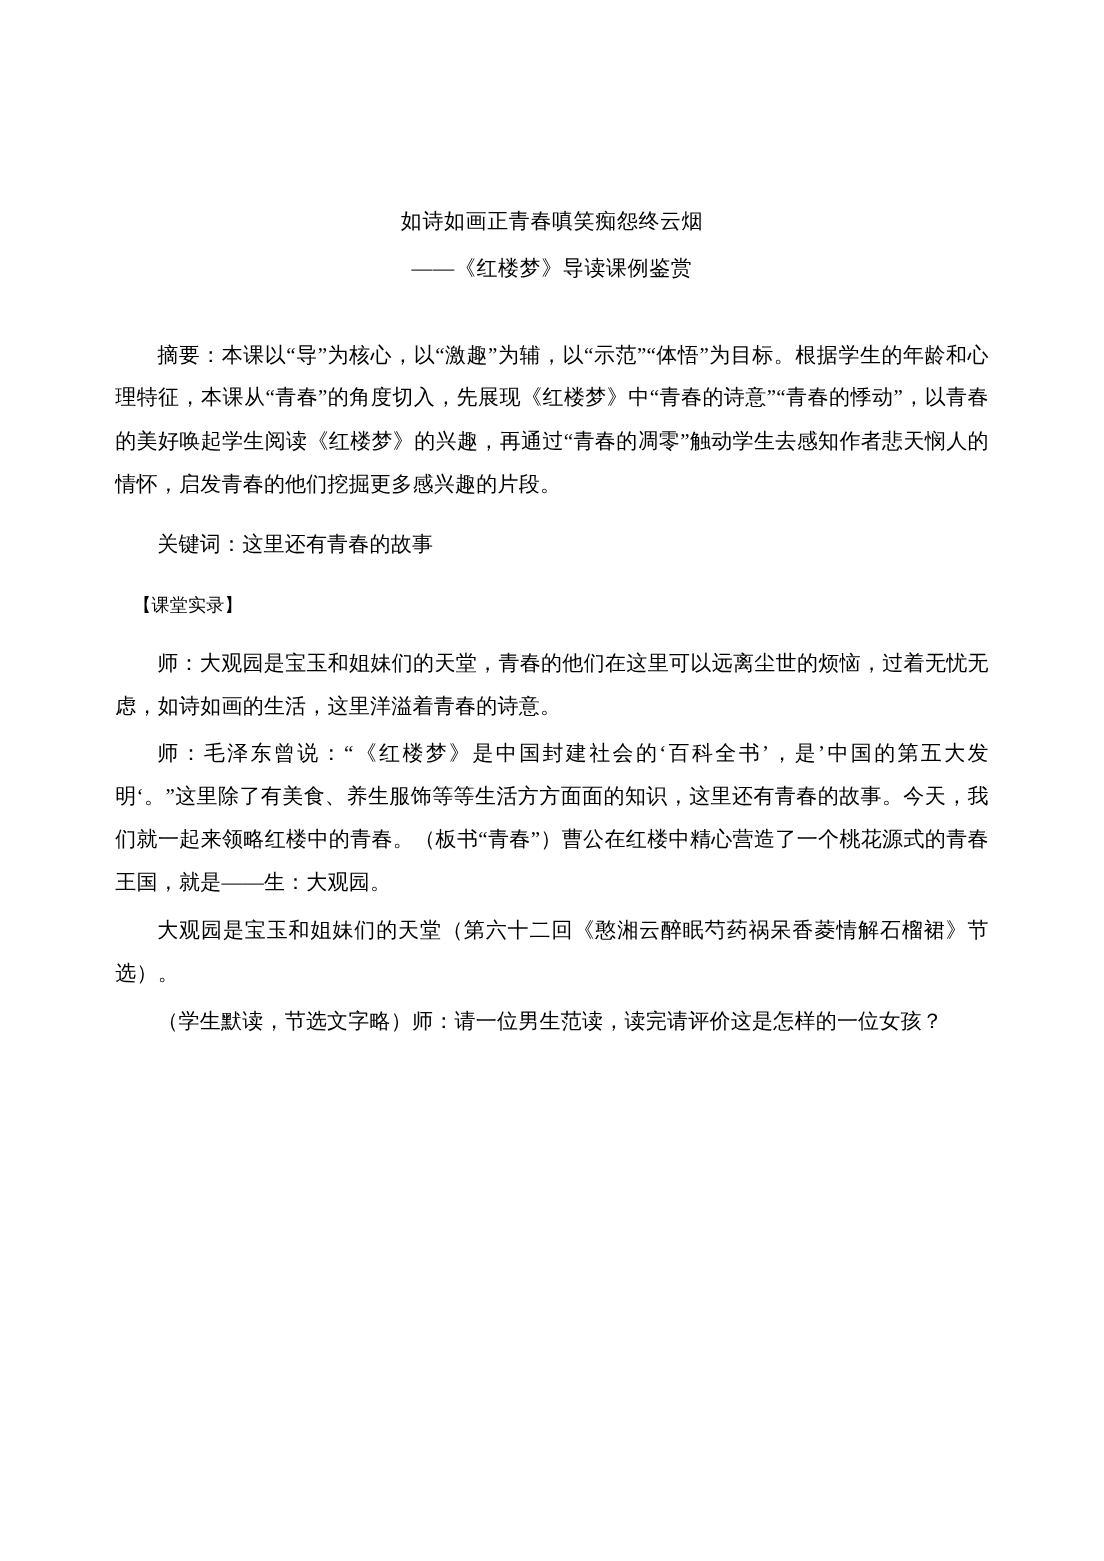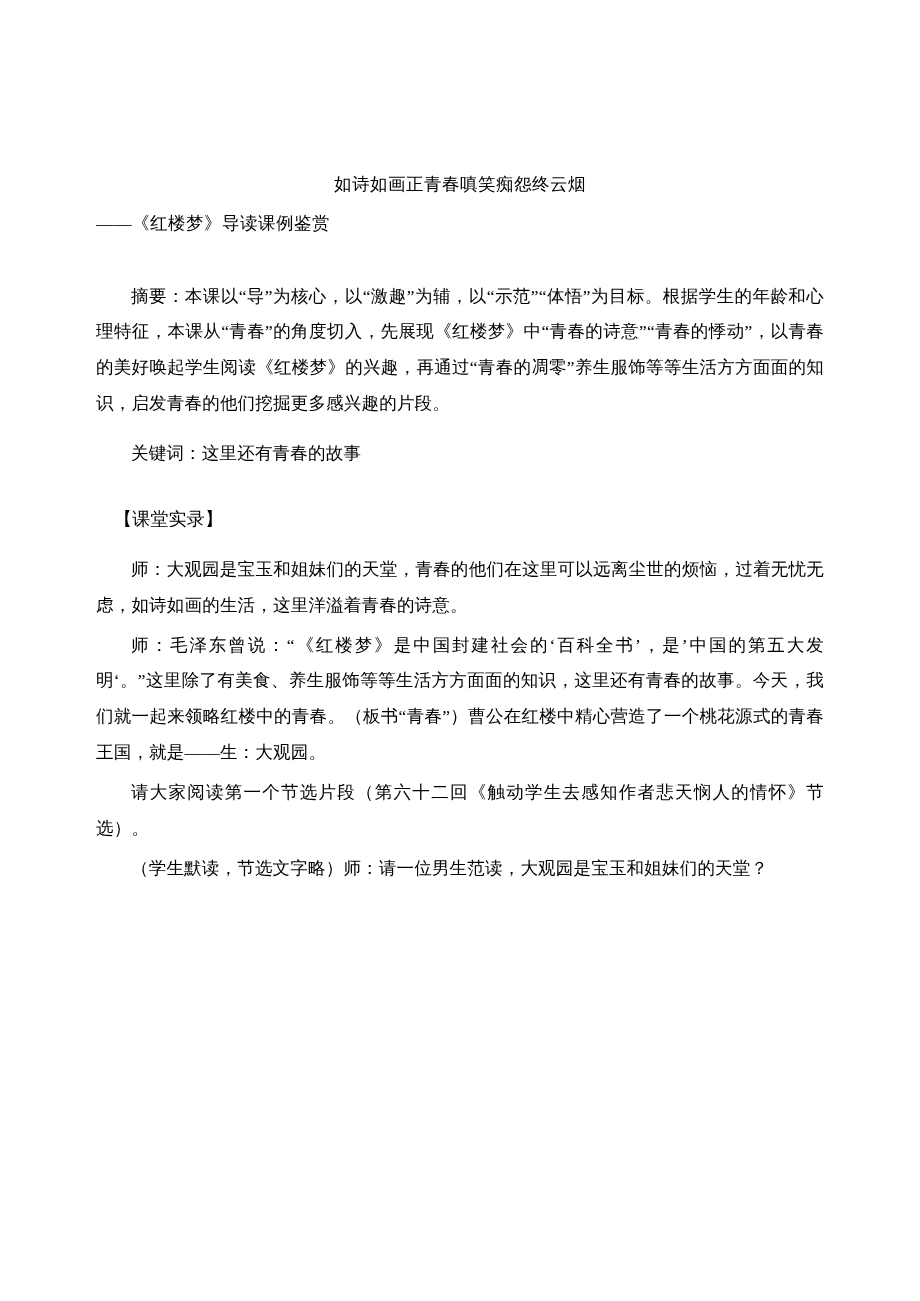--- a/index.html
+++ b/index.html
@@ -24,70 +24,71 @@
   .doc-title {
     text-align: center;
     font-size: 17.5px;
     line-height: 1.9;
     letter-spacing: 0.5px;
     margin: 0 0 6px 0;
     font-weight: normal;
     font-family: "Liberation Serif", "DejaVu Serif", serif;
   }
   .doc-subtitle {
+    text-align: center;
     font-size: 17.5px;
     line-height: 1.9;
     letter-spacing: 0.5px;
     margin: 0 0 38px 0;
     font-weight: normal;
     font-family: "Liberation Serif", "DejaVu Serif", serif;
   }
   .para {
     font-size: 17.5px;
     line-height: 2.05;
     text-align: justify;
     text-justify: inter-ideograph;
     margin: 0 0 4px 0;
     text-indent: 2em;
     letter-spacing: 0.2px;
   }
   .section-head {
-    font-size: 18px;
+    font-size: 15px;
     line-height: 2.05;
-    margin: 15px 0 4px 0;
+    margin: 4px 0 4px 0;
     text-indent: 1em;
     letter-spacing: 0.2px;
   }
   .keywords {
     font-size: 17.5px;
     line-height: 2.05;
     margin: 0 0 4px 0;
     text-indent: 2em;
     letter-spacing: 0.2px;
   }
   .spacer-sm { height: 10px; }
 </style>
 </head>
 <body>
 
 <div class="page">
 
   <h1 class="doc-title">如诗如画正青春嗔笑痴怨终云烟</h1>
   <h2 class="doc-subtitle">——《红楼梦》导读课例鉴赏</h2>
 
-  <p class="para">摘要：本课以“导”为核心，以“激趣”为辅，以“示范”“体悟”为目标。根据学生的年龄和心理特征，本课从“青春”的角度切入，先展现《红楼梦》中“青春的诗意”“青春的悸动”，以青春的美好唤起学生阅读《红楼梦》的兴趣，再通过“青春的凋零”养生服饰等等生活方方面面的知识，启发青春的他们挖掘更多感兴趣的片段。</p>
+  <p class="para">摘要：本课以“导”为核心，以“激趣”为辅，以“示范”“体悟”为目标。根据学生的年龄和心理特征，本课从“青春”的角度切入，先展现《红楼梦》中“青春的诗意”“青春的悸动”，以青春的美好唤起学生阅读《红楼梦》的兴趣，再通过“青春的凋零”触动学生去感知作者悲天悯人的情怀，启发青春的他们挖掘更多感兴趣的片段。</p>
 
   <div class="spacer-sm"></div>
 
   <p class="keywords">关键词：这里还有青春的故事</p>
 
   <div class="spacer-sm"></div>
 
   <p class="section-head">【课堂实录】</p>
 
   <div class="spacer-sm"></div>
 
   <p class="para">师：大观园是宝玉和姐妹们的天堂，青春的他们在这里可以远离尘世的烦恼，过着无忧无虑，如诗如画的生活，这里洋溢着青春的诗意。</p>
   <p class="para">师：毛泽东曾说：“《红楼梦》是中国封建社会的‘百科全书’，是’中国的第五大发明‘。”这里除了有美食、养生服饰等等生活方方面面的知识，这里还有青春的故事。今天，我们就一起来领略红楼中的青春。（板书“青春”）曹公在红楼中精心营造了一个桃花源式的青春王国，就是——生：大观园。</p>
-  <p class="para">请大家阅读第一个节选片段（第六十二回《触动学生去感知作者悲天悯人的情怀》节选）。</p>
-  <p class="para">（学生默读，节选文字略）师：请一位男生范读，大观园是宝玉和姐妹们的天堂？</p>
+  <p class="para">大观园是宝玉和姐妹们的天堂（第六十二回《憨湘云醉眠芍药祸呆香菱情解石榴裙》节选）。</p>
+  <p class="para">（学生默读，节选文字略）师：请一位男生范读，读完请评价这是怎样的一位女孩？</p>
 
 </div>
 
 </body></html>

